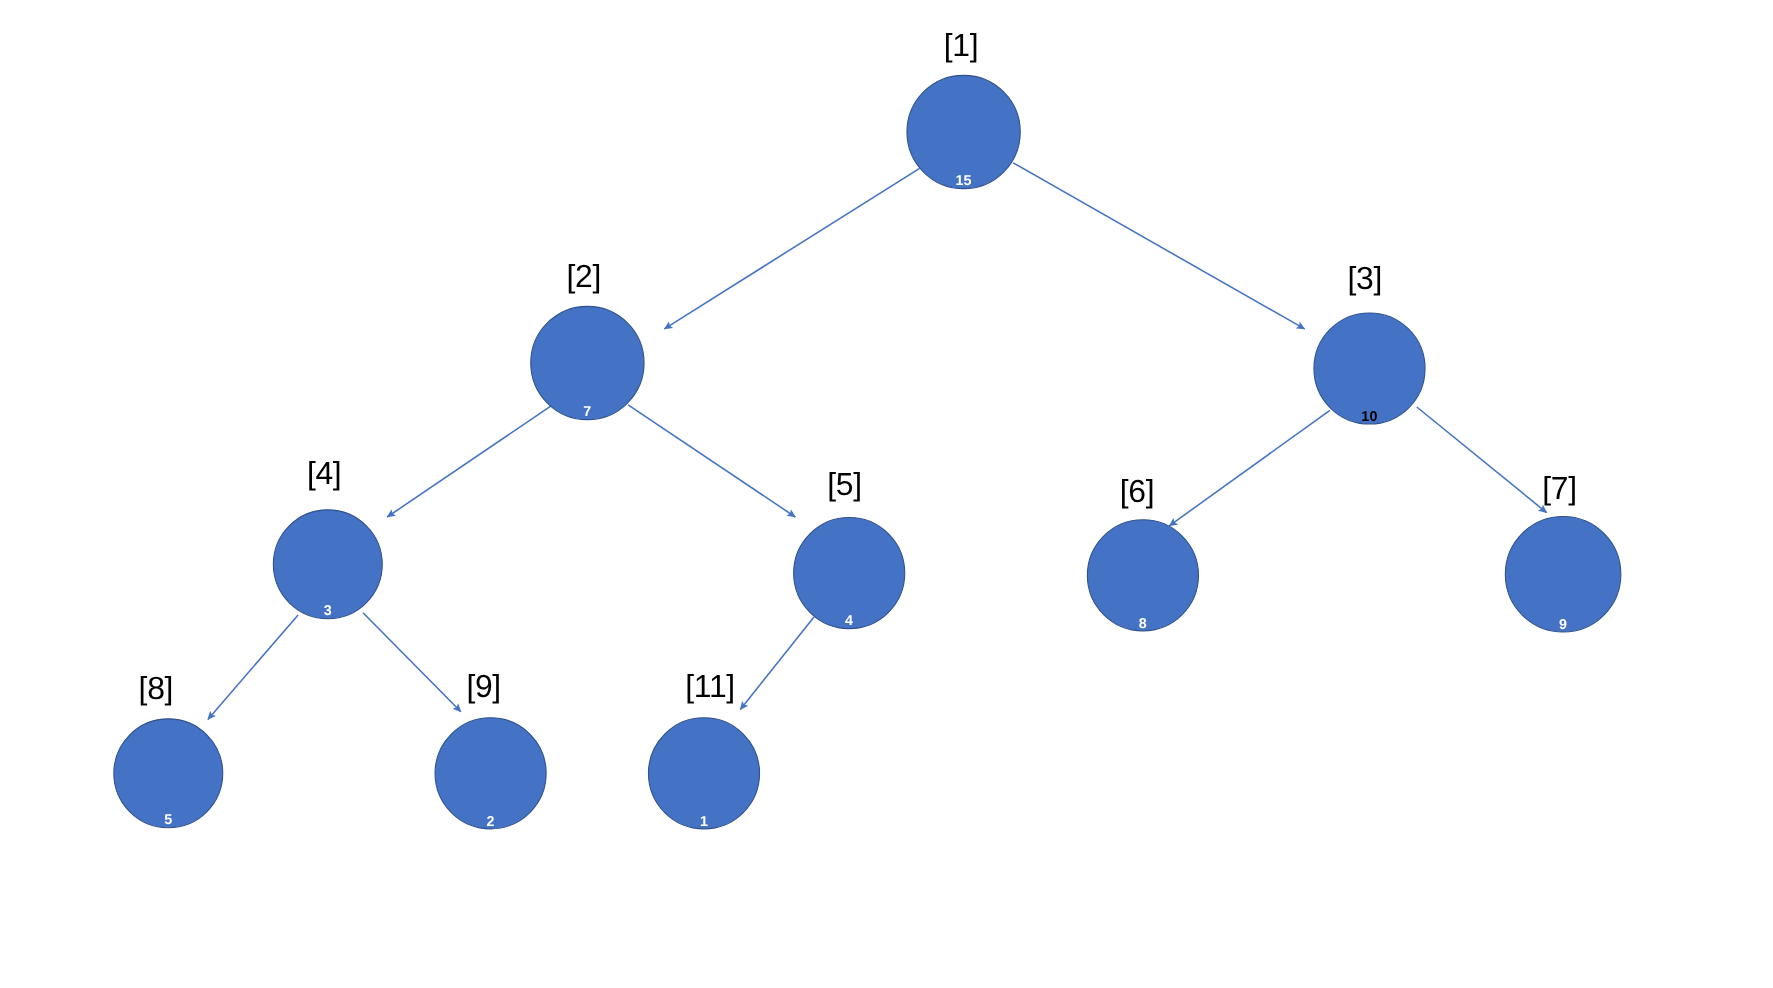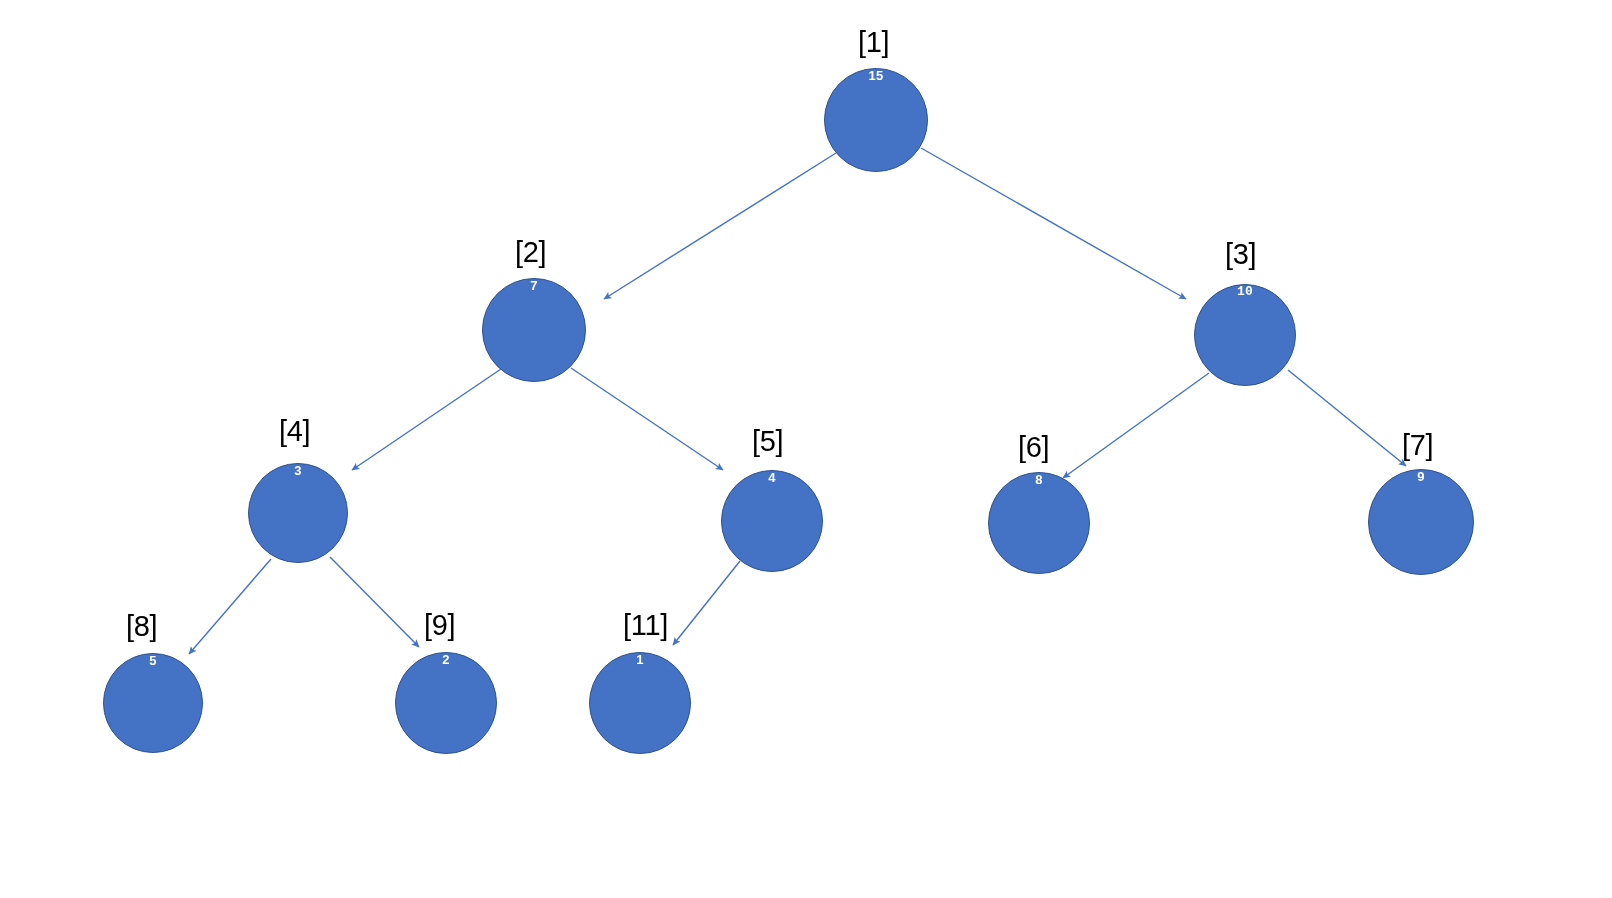--- a/index.html
+++ b/index.html
@@ -27,21 +27,21 @@
     height: 898px;
     pointer-events: none;
   }
   .tree-node {
     position: absolute;
     box-sizing: border-box;
     border-radius: 50%;
     background: #4472C4;
     border: 1.3px solid #2F528F;
     display: flex;
-    align-items: flex-start;
+    align-items: flex-end;
     justify-content: center;
     color: #FFFFFF;
     font-family: "Liberation Sans", sans-serif;
     font-weight: bold;
     font-size: 13px;
     line-height: 1;
     letter-spacing: 0.2px;
     text-align: center;
   }
   .node-value {
@@ -86,21 +86,21 @@
   <div id="nodes-group">
       <div class="index-label" style="left: 858px; top: 28px;">[1]</div>
       <div class="tree-node" style="left: 824px; top: 68px; width: 104px; height: 104px; background: rgb(68, 114, 196); border-color: rgb(47, 82, 143); color: rgb(255, 255, 255);">
         <span class="node-value">15</span>
       </div>
       <div class="index-label" style="left: 515px; top: 238px;">[2]</div>
       <div class="tree-node" style="left: 482px; top: 278px; width: 104px; height: 104px; background: rgb(68, 114, 196); border-color: rgb(47, 82, 143); color: rgb(255, 255, 255);">
         <span class="node-value">7</span>
       </div>
       <div class="index-label" style="left: 1225px; top: 240px;">[3]</div>
-      <div class="tree-node" style="left: 1194px; top: 284px; width: 102px; height: 102px; background: rgb(68, 114, 196); border-color: rgb(47, 82, 143); color: #ffffff; font-family: Liberation Mono, monospace;">
+      <div class="tree-node" style="left: 1194px; top: 284px; width: 102px; height: 102px; background: rgb(68, 114, 196); border-color: rgb(47, 82, 143); color: #000000;">
         <span class="node-value">10</span>
       </div>
       <div class="index-label" style="left: 279px; top: 417px;">[4]</div>
       <div class="tree-node" style="left: 248px; top: 463px; width: 100px; height: 100px; background: rgb(68, 114, 196); border-color: rgb(47, 82, 143); color: rgb(255, 255, 255);">
         <span class="node-value">3</span>
       </div>
       <div class="index-label" style="left: 752px; top: 427px;">[5]</div>
       <div class="tree-node" style="left: 721px; top: 470px; width: 102px; height: 102px; background: rgb(68, 114, 196); border-color: rgb(47, 82, 143); color: rgb(255, 255, 255);">
         <span class="node-value">4</span>
       </div>

